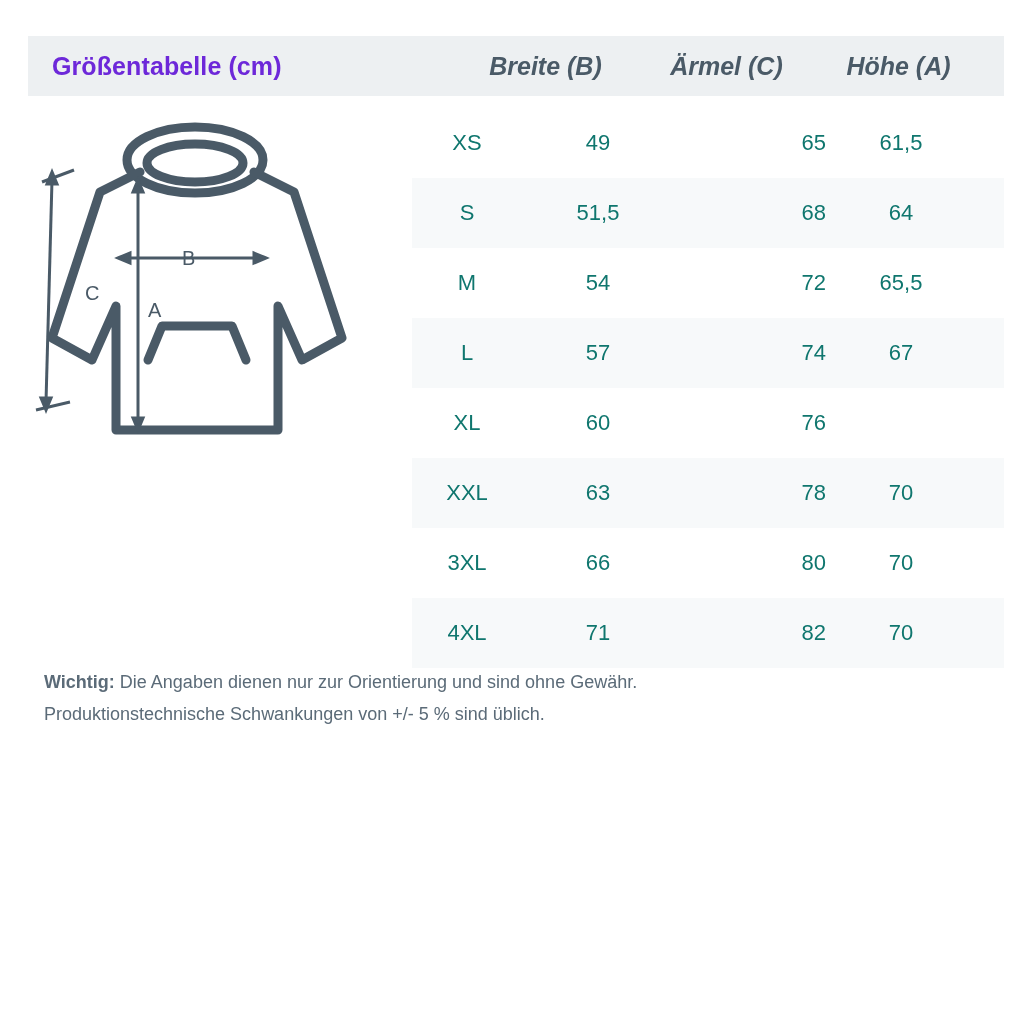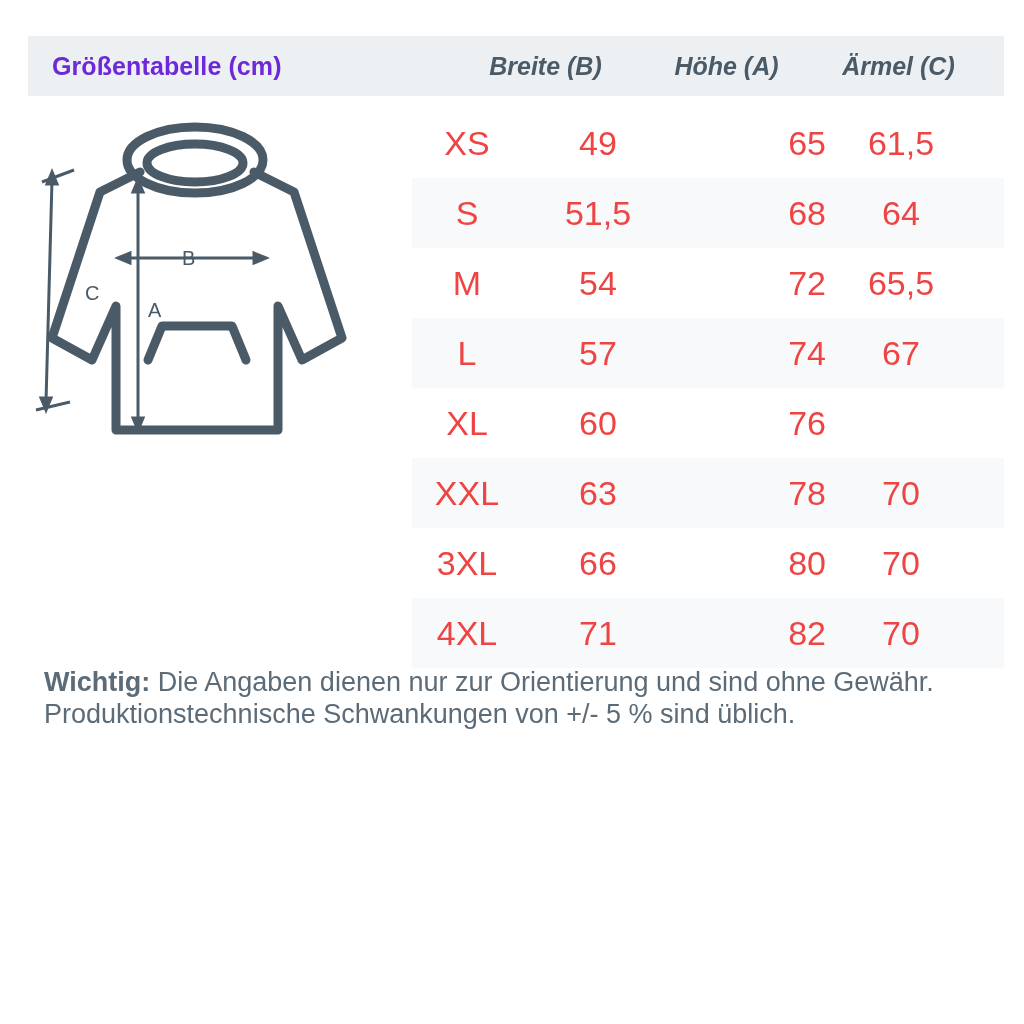--- a/index.html
+++ b/index.html
@@ -55,22 +55,22 @@
   .row {
     display: flex;
     align-items: center;
     height: 70px;
   }
   .row.alt {
     background: #f7f9fa;
   }
   .cell {
     text-align: center;
-    font-size: 34px;
-    color: #ef4444;
+    font-size: 22px;
+    color: #0f766e;
   }
   .cell.size   { width: 110px; }
   .cell.b      { width: 152px; }
   .cell.a      { width: 152px; text-align: right; }
   .cell.c      { width: 150px; }
 
   
   .header-cols {
     display: flex;
     align-items: center;
@@ -96,36 +96,36 @@
     width: 380px;
     height: 360px;
   }
 
   
   .note {
     position: absolute;
     left: 44px;
     top: 666px;
     width: 950px;
-    font-size: 27px;
+    font-size: 18px;
     line-height: 32px;
     color: #5b6b78;
   }
 </style>
 </head>
 <body>
 
 <div class="sheet">
 
   <div class="header-row">
     <div class="header-title">Größentabelle (cm)</div>
     <div class="header-cols">
       <div class="hc hc-b">Breite (B)</div>
+      <div class="hc hc-c">Ärmel (C)</div>
       <div class="hc hc-a">Höhe (A)</div>
-      <div class="hc hc-c">Ärmel (C)</div>
     </div>
   </div>
 
   <div class="illustration">
     <svg width="380" height="360" viewBox="0 0 380 360" xmlns="http://www.w3.org/2000/svg">
       <g fill="none" stroke="#4a5a67" stroke-width="9" stroke-linejoin="round" stroke-linecap="round">
 
         <ellipse cx="165" cy="50" rx="68" ry="33"></ellipse>
 
         <ellipse cx="165" cy="53" rx="48" ry="19"></ellipse>

